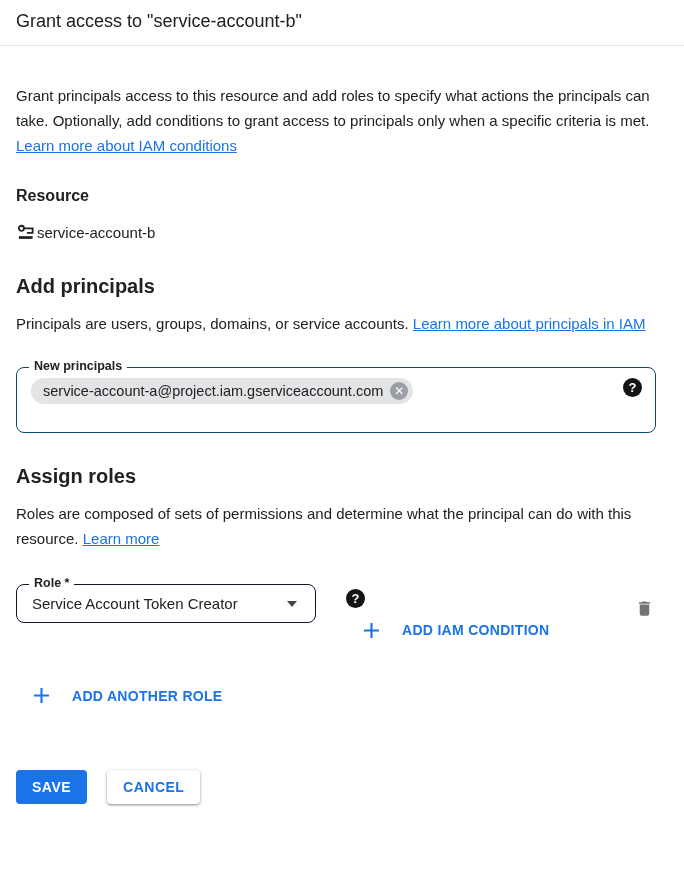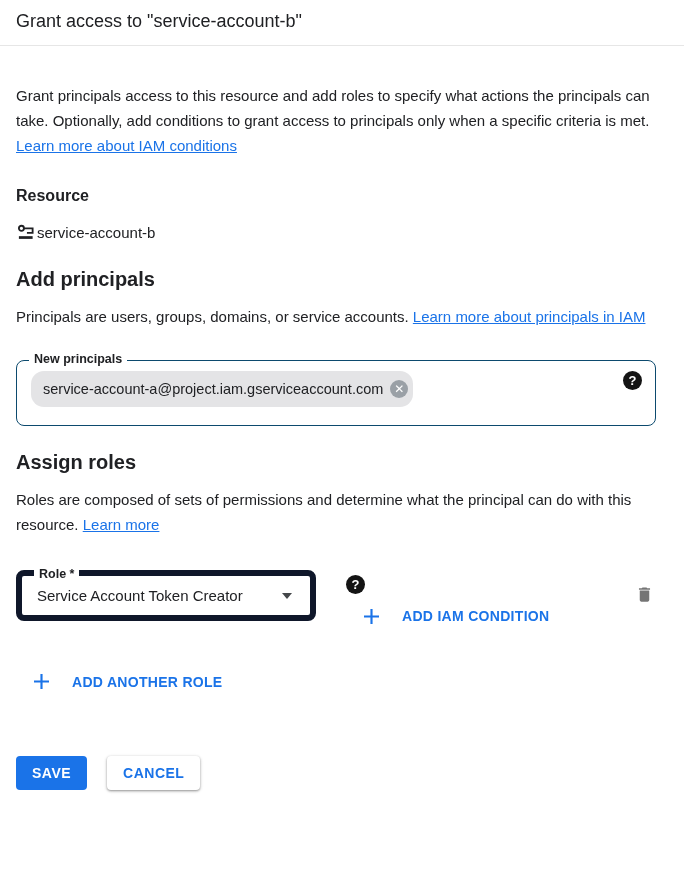--- a/index.html
+++ b/index.html
@@ -37,21 +37,21 @@
     font-size: 16px;
     font-weight: 700;
   }
   .resource-row {
     margin-top: 17px;
     display: flex;
     align-items: center;
     font-size: 15px;
   }
   .section-heading-lg {
-    margin-top: 25px;
+    margin-top: 32px;
     font-size: 20px;
     font-weight: 700;
   }
   .desc { margin-top: 13px; }
   
   .field {
     position: relative;
     margin-top: 31px;
     border: 1px solid #0c4a6e;
     border-radius: 8px;
@@ -73,21 +73,21 @@
     justify-content: space-between;
     align-items: flex-start;
     padding: 10px 13px 0 14px;
   }
   .chip {
     display: inline-flex;
     align-items: center;
     gap: 7px;
     background: #e4e4e6;
     border-radius: 13px;
-    height: 36px;
+    height: 26px;
     padding: 0 5px 0 12px;
     font-size: 14.5px;
     color: #202124;
     max-width: 560px;
   }
   .chip-remove {
     width: 18px; height: 18px;
     border-radius: 50%;
     background: #9aa0a6;
     color: #ffffff;
@@ -113,22 +113,22 @@
     flex: 0 0 auto;
   }
   .roles-row {
     margin-top: 33px;
     display: flex;
     align-items: flex-start;
   }
   .role-col { width: 300px; flex: 0 0 auto; }
   .role-select {
     position: relative;
-    height: 51px;
-    border: 6px solid #0f172a;
+    height: 39px;
+    border: 1px solid #0f172a;
     border-radius: 8px;
     display: flex;
     align-items: center;
     justify-content: space-between;
     padding: 0 17px 0 15px;
     cursor: pointer;
     background: #fff;
   }
   .role-select .value { font-size: 15px; color: #202124; }
   .role-help {

